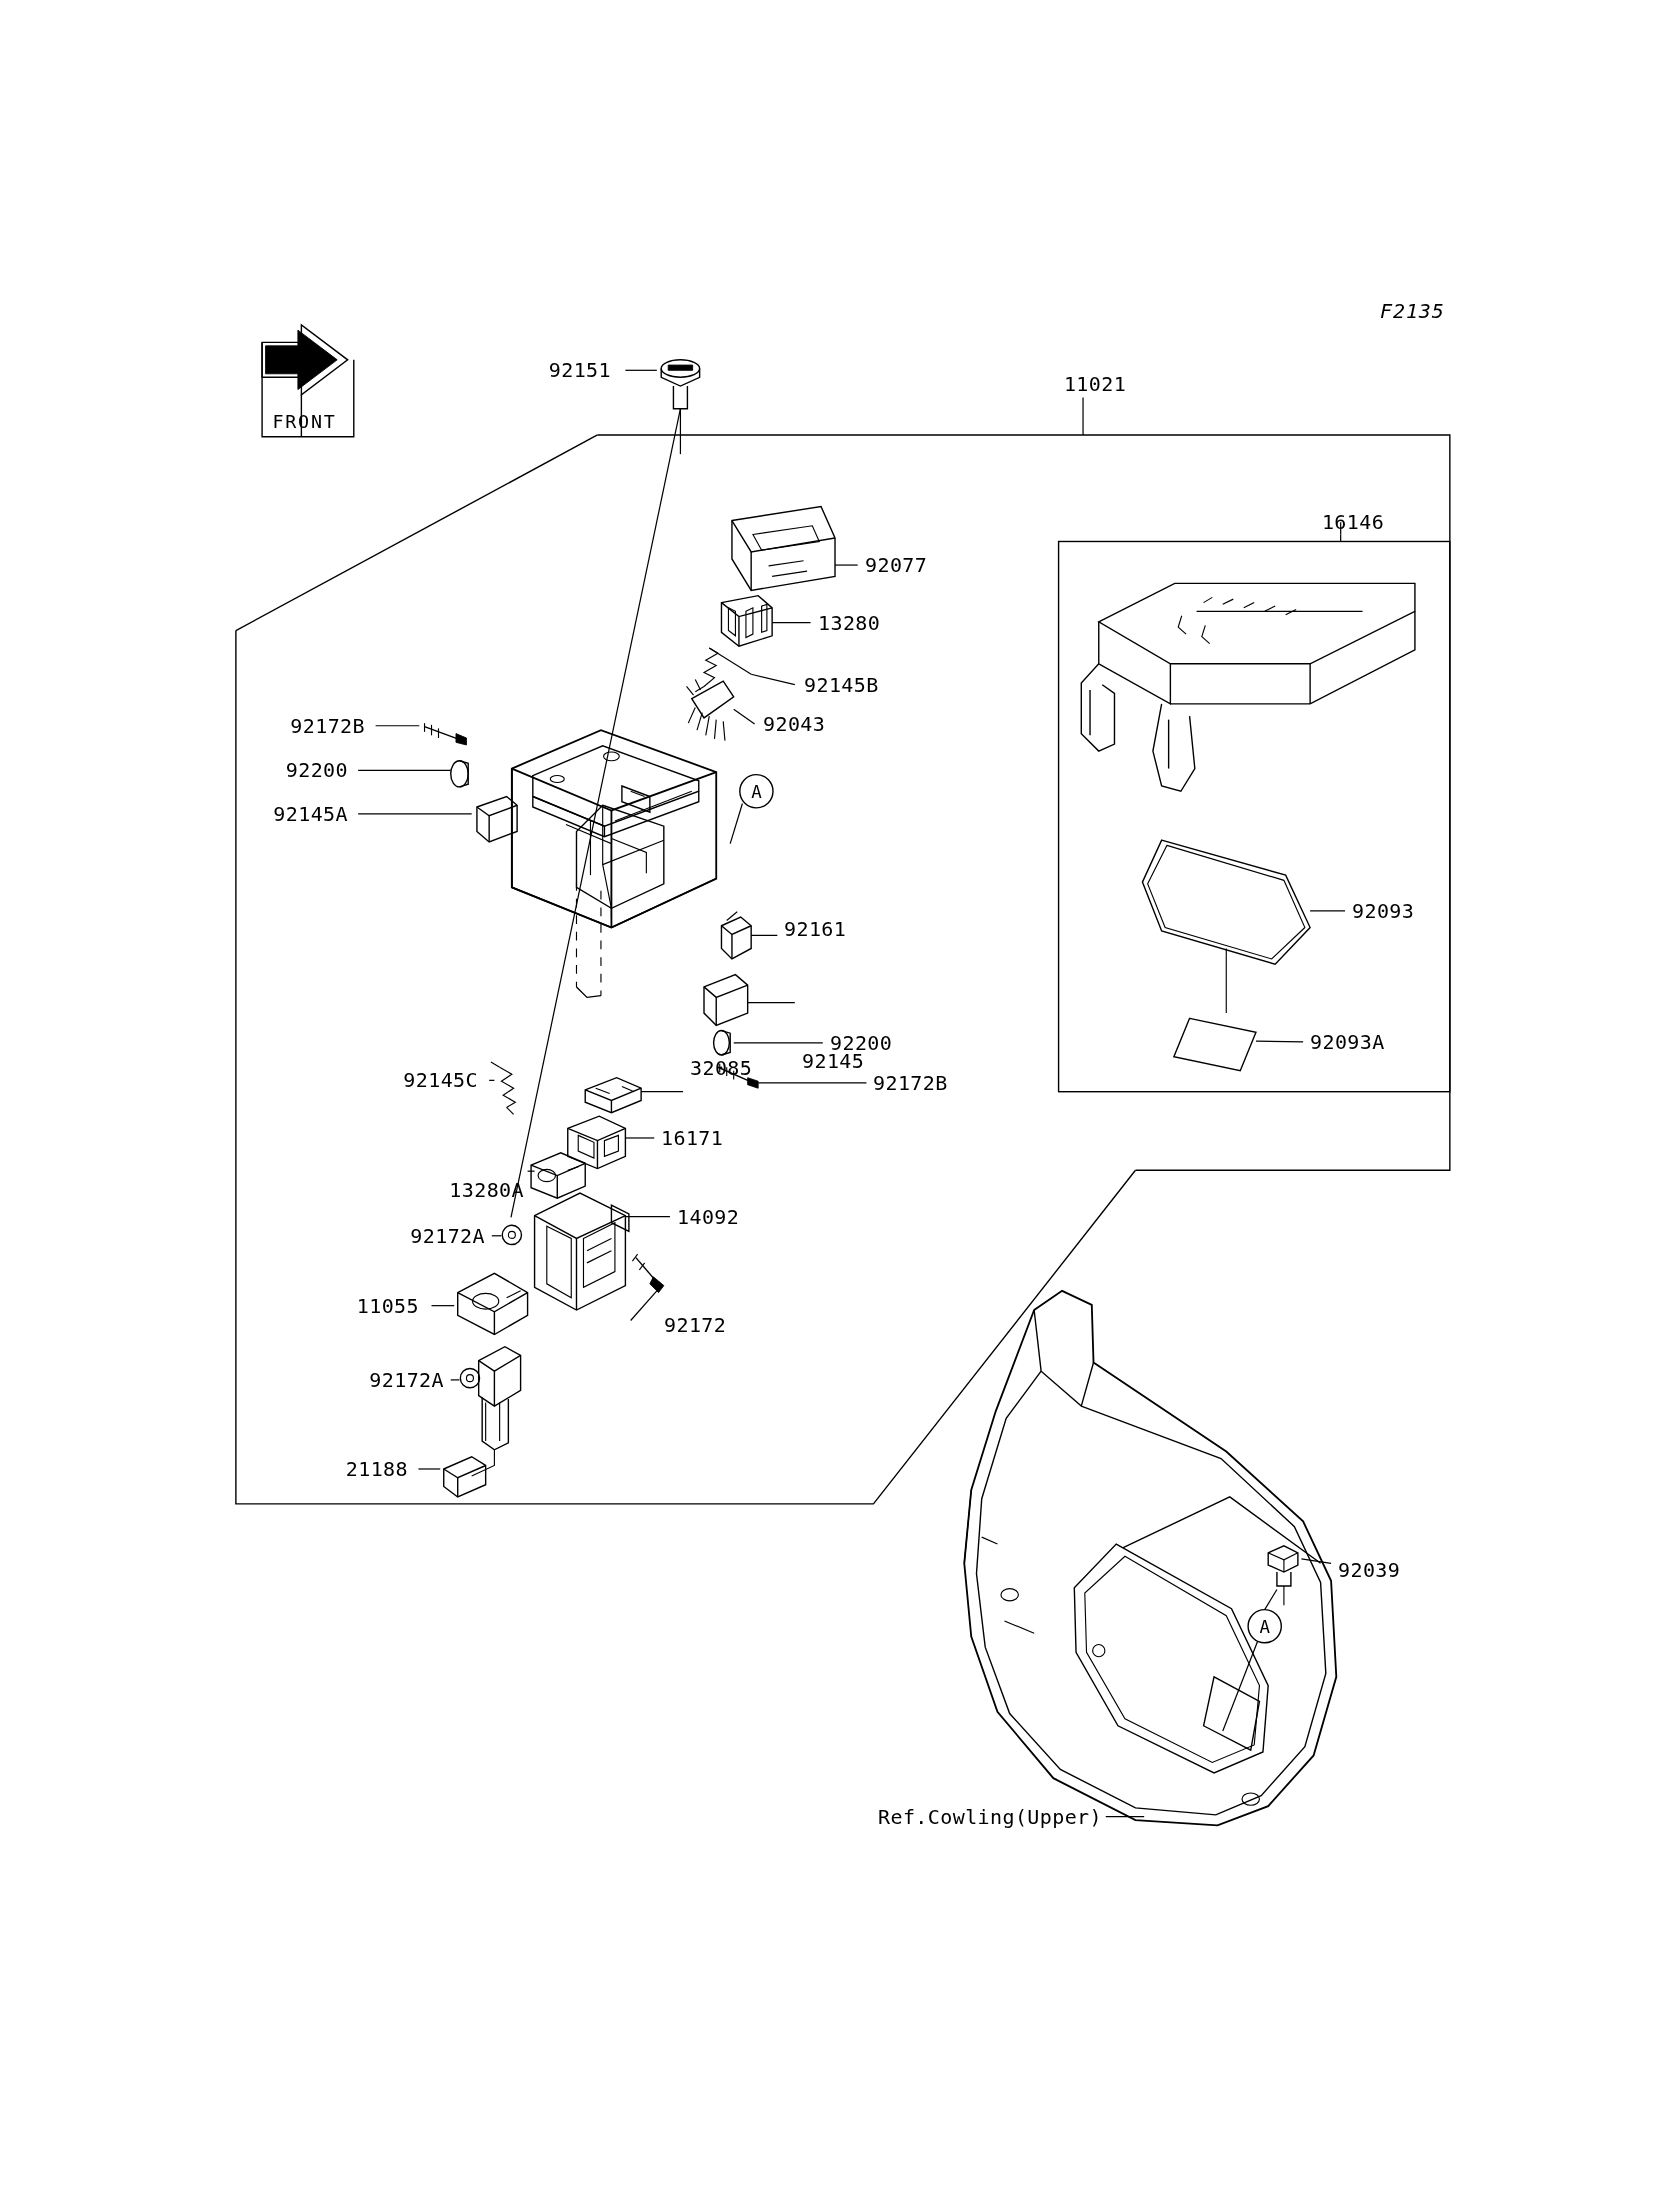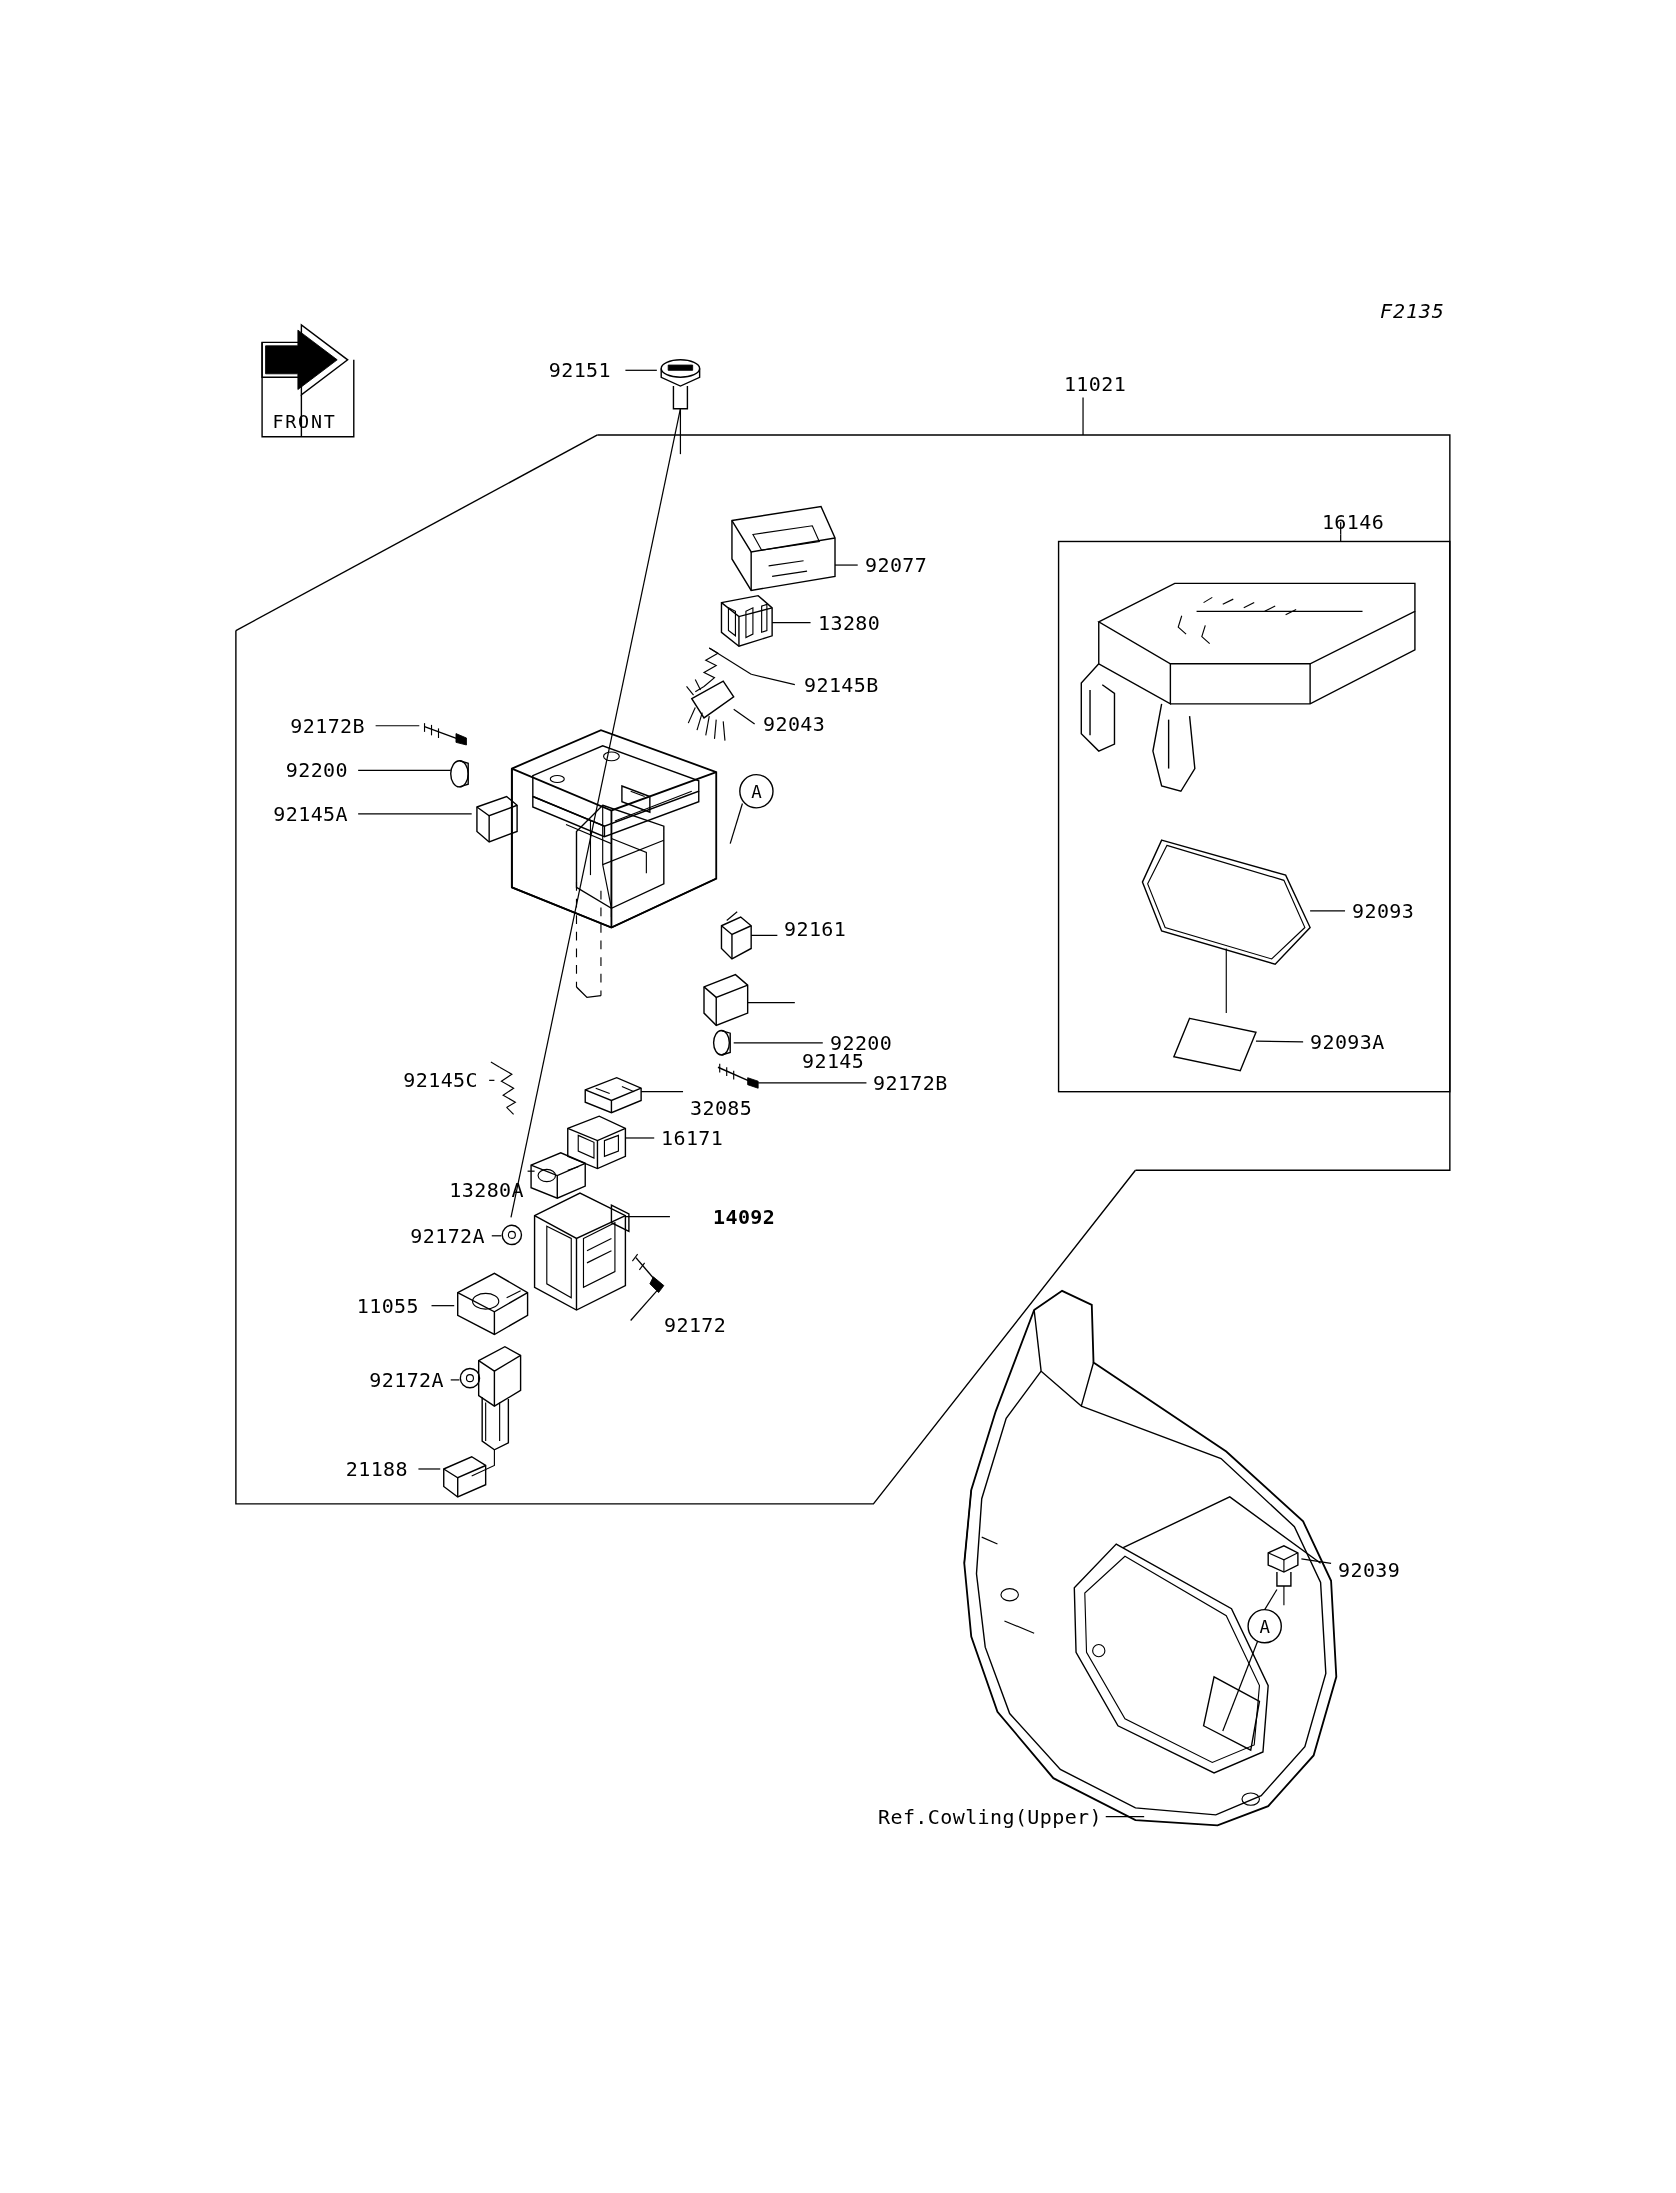--- a/index.html
+++ b/index.html
@@ -398,24 +398,24 @@
   <div class="lbl r" style="left:365px; top:726px;">92172B</div>
   <div class="lbl r" style="left:348px; top:770px;">92200</div>
   <div class="lbl r" style="left:348px; top:814px;">92145A</div>
   <div class="lbl l" style="left:1352px; top:911px;">92093</div>
   <div class="lbl l" style="left:784px; top:929px;">92161</div>
   <div class="lbl l" style="left:802px; top:1061px;">92145</div>
   <div class="lbl l" style="left:830px; top:1043px;">92200</div>
   <div class="lbl l" style="left:1310px; top:1042px;">92093A</div>
   <div class="lbl l" style="left:873px; top:1083px;">92172B</div>
   <div class="lbl r" style="left:478px; top:1080px;">92145C</div>
-  <div class="lbl l" style="left:690px; top:1108px;text-align:right;">32085</div>
+  <div class="lbl l" style="left:690px; top:1068px;text-align:right;">32085</div>
   <div class="lbl l" style="left:661px; top:1138px;">16171</div>
   <div class="lbl r" style="left:524px; top:1171px;margin-top:19px;">13280A</div>
-  <div class="lbl l" style="left:713px; top:1217px;font-weight:bold;">14092</div>
+  <div class="lbl l" style="left:677px; top:1217px;">14092</div>
   <div class="lbl r" style="left:485px; top:1236px;">92172A</div>
   <div class="lbl r" style="left:419px; top:1306px;">11055</div>
   <div class="lbl l" style="left:638px; top:1325px;margin-left:26px;">92172</div>
   <div class="lbl r" style="left:444px; top:1380px;">92172A</div>
   <div class="lbl r" style="left:408px; top:1469px;">21188</div>
   <div class="lbl l" style="left:1338px; top:1570px;">92039</div>
 
   <div class="lbl r" style="left:1102px; top:1817px;">Ref.Cowling(Upper)</div>
 
 </div>

